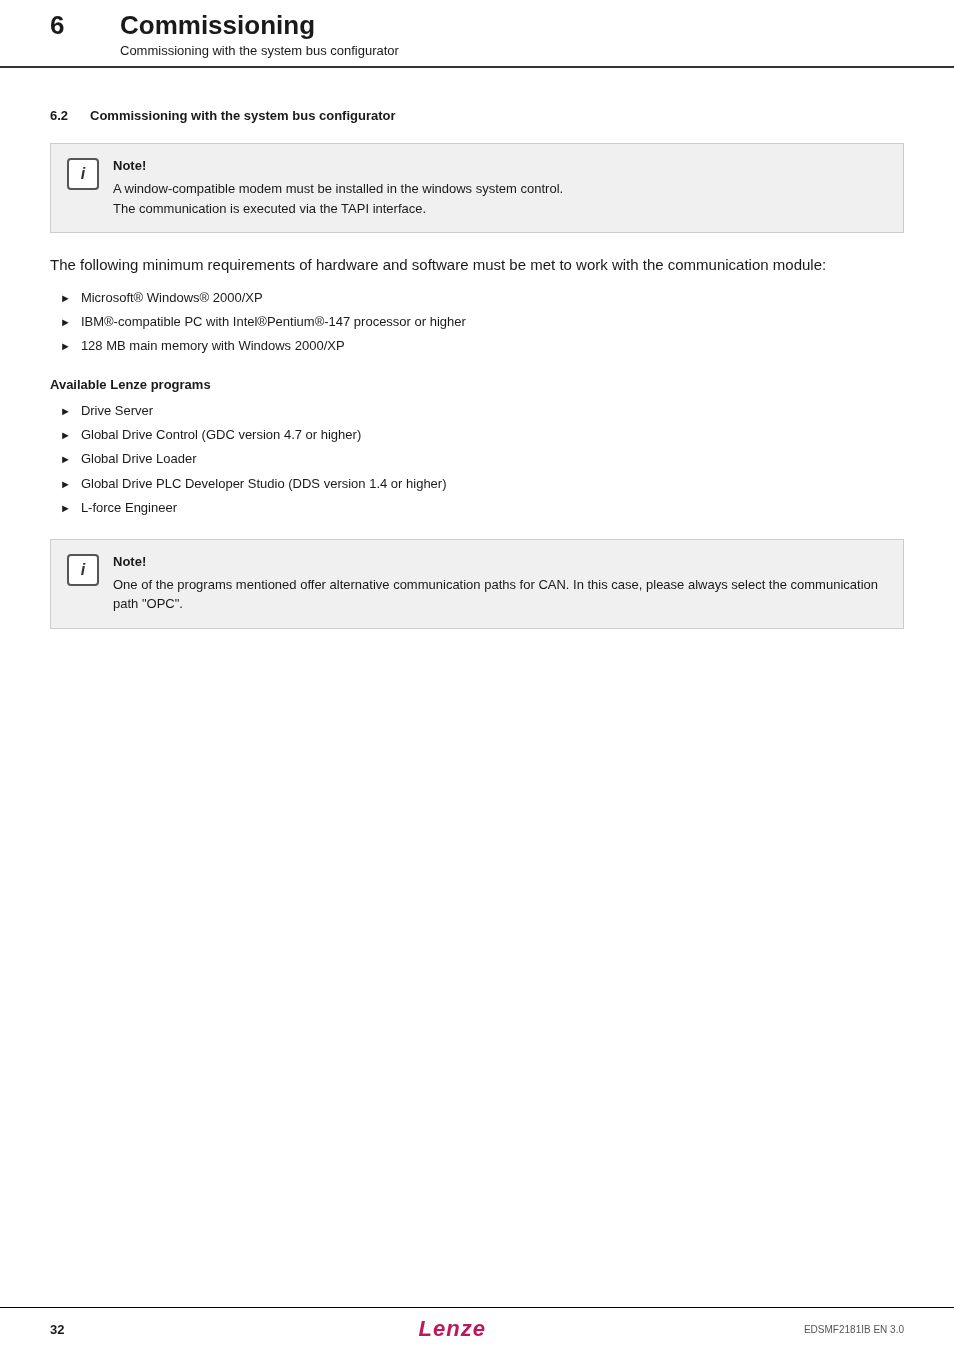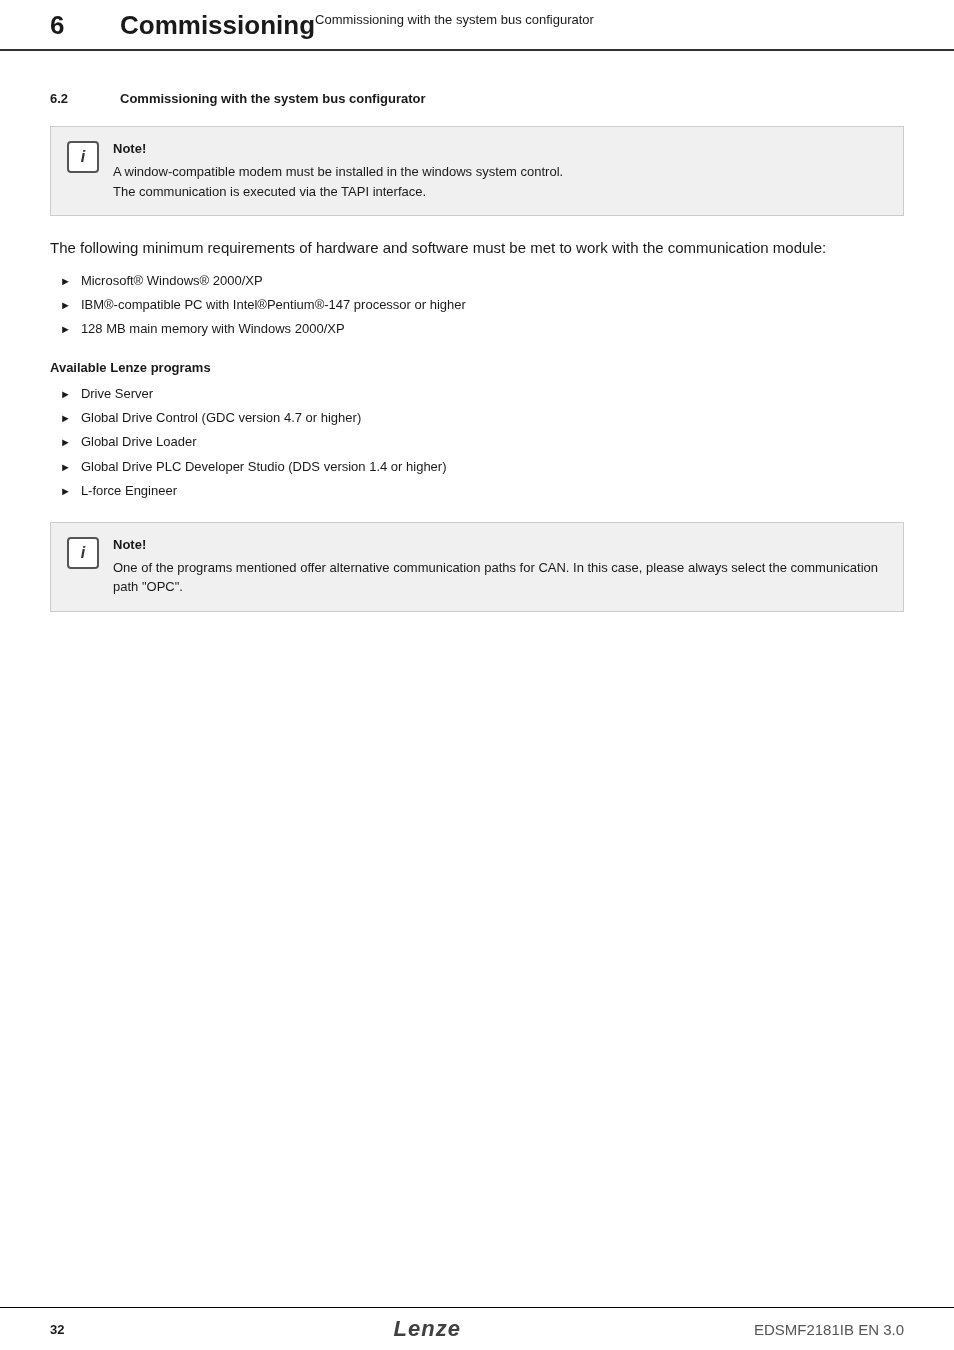--- a/index.html
+++ b/index.html
@@ -32,21 +32,21 @@
 
     .header-chapter {
       font-size: 26px;
       font-weight: bold;
       color: #1a1a1a;
       min-width: 40px;
     }
 
     .header-titles {
       display: flex;
-      flex-direction: row;
+      flex-direction: column;
     }
 
     .header-title-main {
       font-size: 26px;
       font-weight: bold;
       color: #1a1a1a;
     }
 
     .header-title-sub {
       font-size: 13px;
@@ -56,21 +56,20 @@
 
     
     .content {
       padding: 30px 50px 80px 50px;
       flex: 1;
     }
 
     
     .section-heading {
       display: flex;
-      gap: 30px;
       margin-bottom: 20px;
       margin-top: 10px;
     }
 
     .section-number {
       font-size: 13px;
       font-weight: bold;
       min-width: 40px;
     }
 
@@ -173,26 +172,26 @@
     .footer-page {
       font-size: 13px;
       font-weight: bold;
     }
 
     .footer-logo {
       font-size: 22px;
       font-weight: bold;
       font-style: italic;
       letter-spacing: 1px;
-      color: #404040;
+      color: #be185d;
       margin-left: 36px;
     }
 
     .footer-doc {
-      font-size: 15px;
+      font-size: 10px;
       color: #555;
     }
   </style>
 </head>
 <body>
 
 <div class="page">
 
   <div class="header">
     <div class="header-chapter">6</div>

